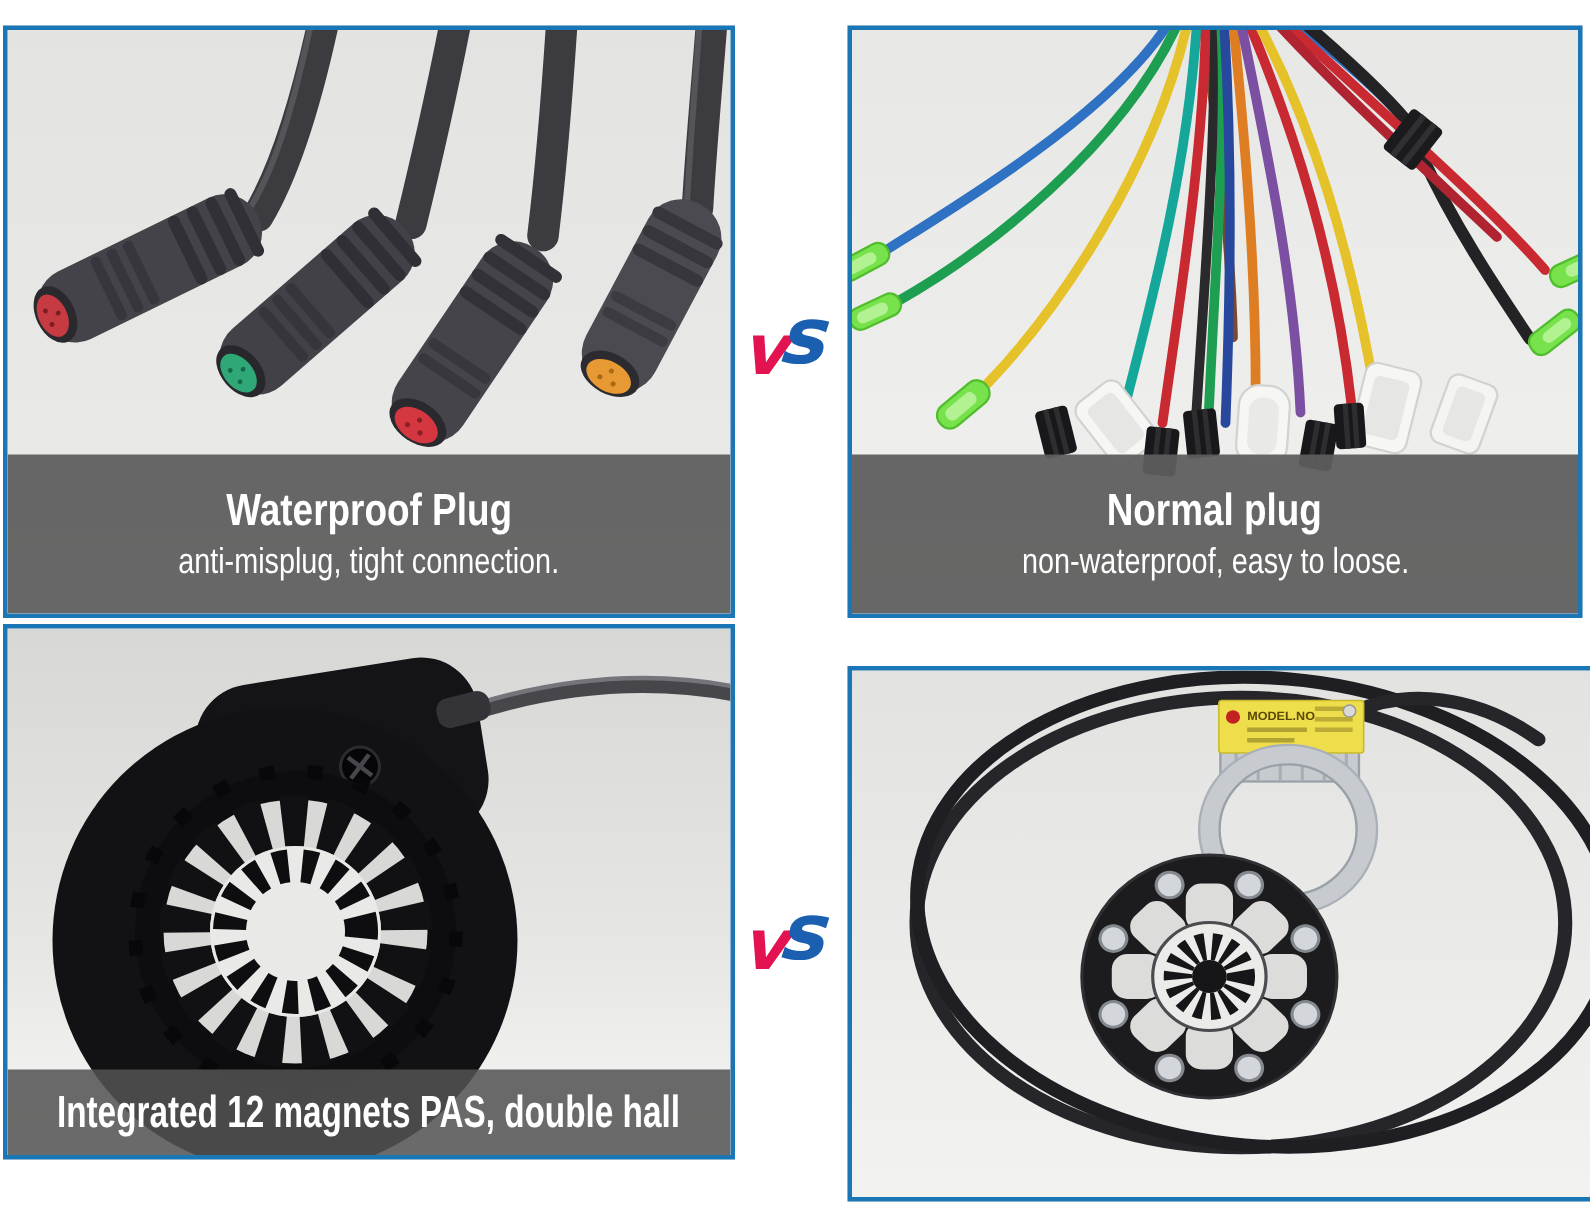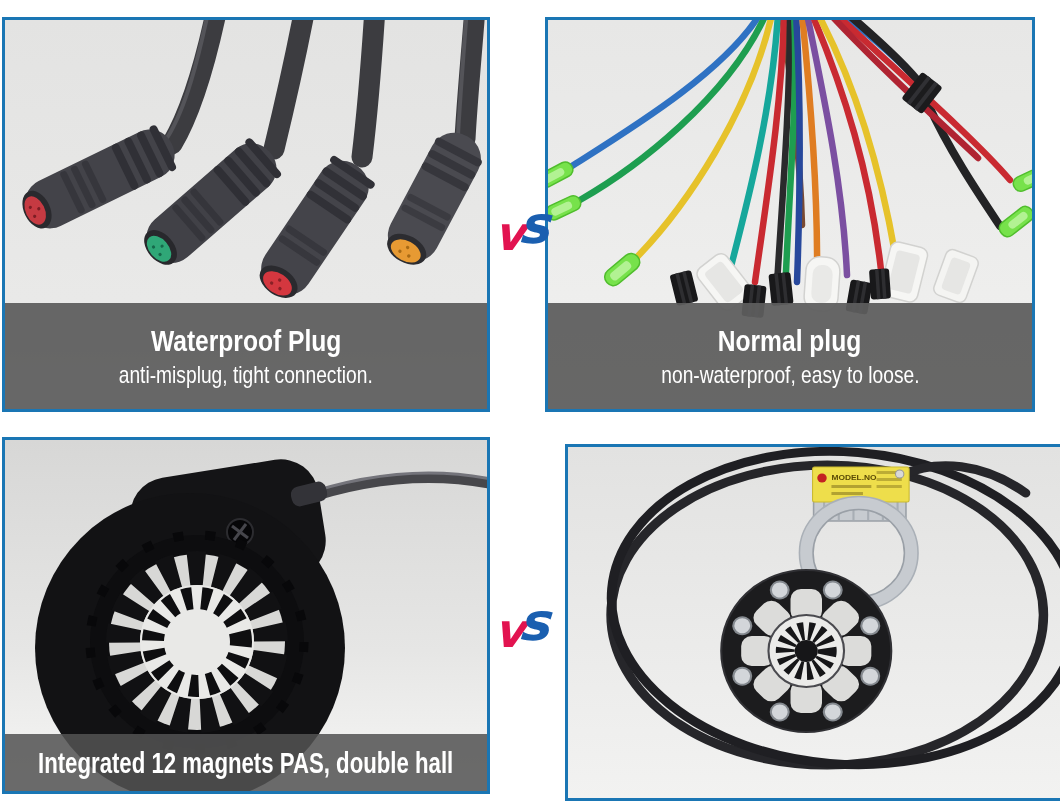--- a/index.html
+++ b/index.html
@@ -1,21 +1,21 @@
 <!DOCTYPE html>
 <html><head>
 <meta charset="utf-8">
 <style>
   html,body{margin:0;padding:0;background:#ffffff;}
   .stage{position:relative;width:1060px;height:805px;background:#ffffff;
          font-family:"Liberation Sans",sans-serif;overflow:hidden;}
   .panel{position:absolute;border:3px solid #1a76b4;background:#e5e5e4;overflow:hidden;}
   #panel-waterproof{left:2px;top:17px;width:482px;height:389px;}
-  #panel-normalplug{left:545px;top:17px;width:484px;height:389px;}
-  #panel-intpas{left:2px;top:437px;width:482px;height:351px;text-decoration:underline;}
+  #panel-normalplug{left:565px;top:17px;width:484px;height:389px;}
+  #panel-intpas{left:2px;top:416px;width:482px;height:351px;text-decoration:underline;}
   #panel-normpas{left:565px;top:444px;width:484px;height:351px;padding-left:24px;}
   .photo{position:absolute;inset:0;}
   .photo svg{display:block;width:100%;height:100%;}
   .caption{position:absolute;left:0;right:0;bottom:0;color:#ffffff;
            display:flex;flex-direction:column;align-items:center;justify-content:center;
            text-align:center;}
   .caption-lg{height:106px;background:rgba(93,93,93,0.94);gap:7px;}
   .caption-sm{height:57px;background:rgba(83,83,83,0.86);}
   .cap-title{font-size:30px;font-weight:bold;line-height:1;transform:scaleX(0.82);transform-origin:center;white-space:nowrap;}
   .cap-sub{font-size:24px;line-height:1;transform:scaleX(0.80);transform-origin:center;white-space:nowrap;}

